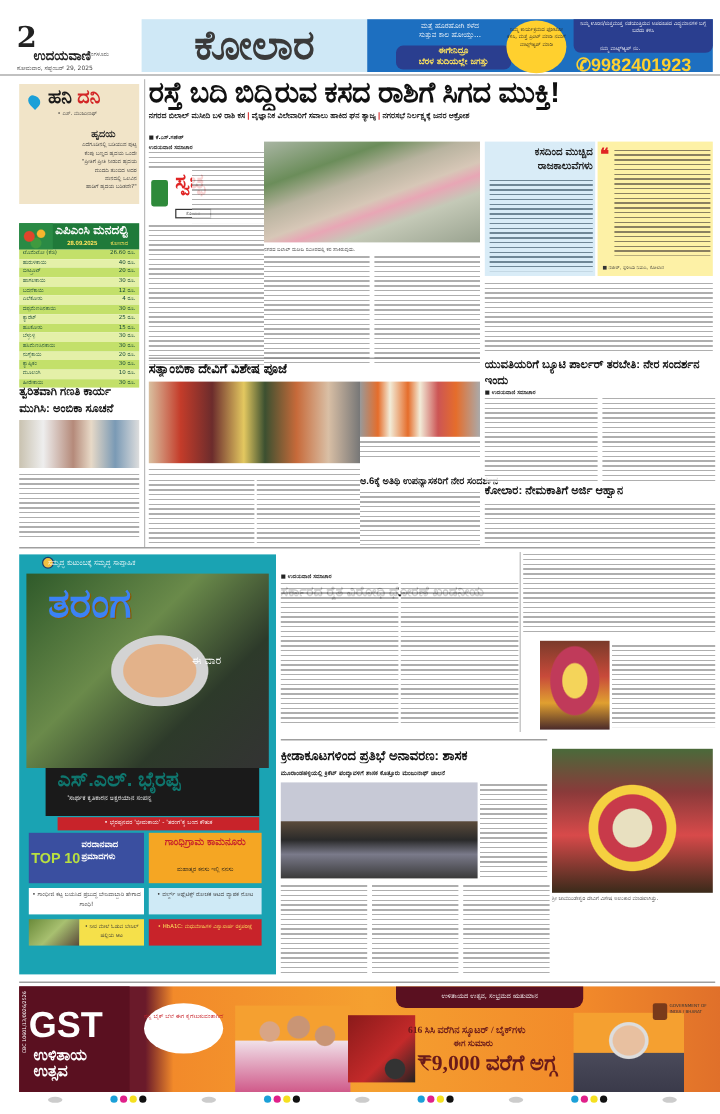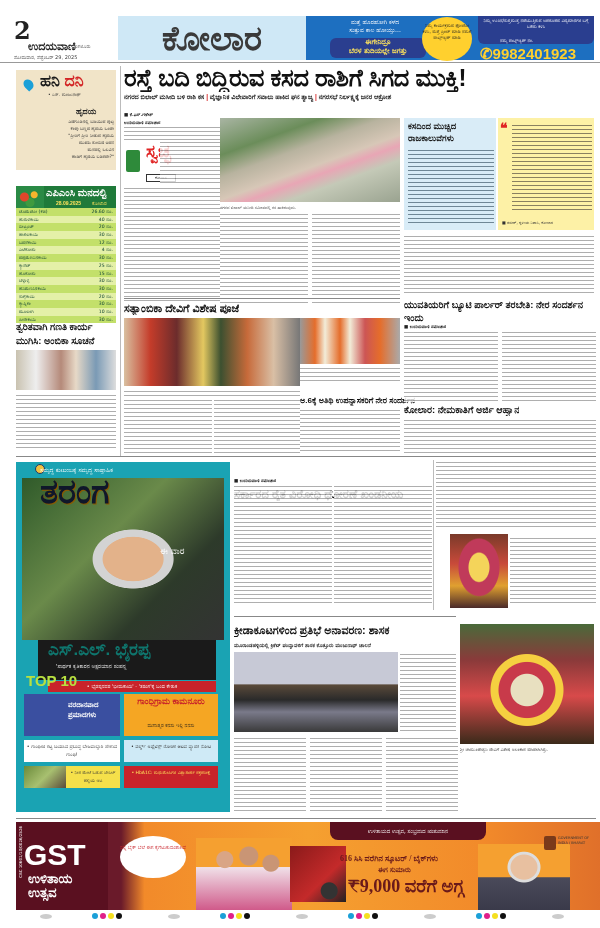--- a/index.html
+++ b/index.html
@@ -57,21 +57,21 @@
 #swacch-bin{left:126px;top:150px;width:14px;height:22px;background:#2e8a3a;border-radius:2px}
 #swacch-label{left:146px;top:174px;width:30px;height:8px;border:1px solid #333;font-size:4px;text-align:center;line-height:6px}
 #col1-text-a{left:124px;top:125px;width:96px;height:15px}
 #col1-text-b{left:160px;top:140px;width:60px;height:46px}
 #col1-text-c{left:124px;top:186px;width:96px;height:118px}
 #garbage-photo{left:220px;top:118px;width:180px;height:84px;background:linear-gradient(160deg,#a9b5a3 0,#6b8d5a 25%,#b8b39f 40%,#d7c7b7 55%,#e8a6b5 62%,#c4c9b7 72%,#9aa390 100%)}
 #garbage-cap{left:220px;top:205px;width:180px;font-size:4.2px;color:#333}
 #col2-text{left:220px;top:212px;width:88px;height:92px}
 #col3-text{left:312px;top:212px;width:88px;height:92px}
 #freed-box{left:404px;top:118px;width:92px;height:112px;background:#d9ecf7}
-#freed-head{left:408px;top:120px;width:86px;font:bold 8.5px sans-serif;line-height:12px;color:#1a1a1a;text-align:left}
+#freed-head{left:408px;top:120px;width:86px;font:bold 8.5px sans-serif;line-height:12px;color:#1a1a1a;text-align:right}
 #freed-text{left:408px;top:148px;width:86px;height:78px}
 #quote-box{left:498px;top:118px;width:96px;height:112px;background:#fdf1a6}
 #quote-mark{left:500px;top:120px;font:bold 14px serif;color:#e02424}
 #quote-text{left:512px;top:123px;width:80px;height:90px}
 #quote-by{left:502px;top:220px;font-size:4px;color:#333}
 #col4-text{left:404px;top:234px;width:190px;height:60px}
 
 #saty-head{left:124px;top:302px;font:bold 11px sans-serif;color:#111}
 #saty-photo{left:124px;top:318px;width:176px;height:68px;background:linear-gradient(90deg,#d9c0a0,#c43c2a 15%,#6c2c2c 30%,#e3c860 45%,#3c5030 55%,#c76a3a 70%,#d9bfa5 85%,#777)}
 #saty-cap{left:124px;top:389px;width:176px;height:8px}
@@ -85,21 +85,21 @@
 #beauty-byline{left:404px;top:324px;font-size:4.5px;font-weight:bold}
 #beauty-text1{left:404px;top:330px;width:94px;height:72px}
 #beauty-text2{left:502px;top:330px;width:94px;height:72px}
 #nemaka-head{left:404px;top:404px;font:bold 9.5px sans-serif;color:#111}
 #nemaka-text{left:404px;top:418px;width:192px;height:36px}
 
 #taranga{left:16px;top:462px;width:214px;height:350px;background:#1aa3b3}
 #taranga-tag{left:40px;top:466px;font-size:6px;color:#fff}
 #taranga-logo{left:35px;top:464px;width:10px;height:10px;border-radius:50%;background:#f0c040;border:1px solid #1a3a6a}
 #taranga-photo{left:22px;top:478px;width:202px;height:162px;background:radial-gradient(ellipse at 55% 50%,#e3b28a 0 30px,#d3d3d3 31px 40px,transparent 41px),linear-gradient(135deg,#2f5a2a,#6a8a4a 40%,#2d3a2a 70%,#333)}
-#taranga-title{left:40px;top:472px;font:bold 34px sans-serif;color:#0f172a;text-shadow:1px 1px 0 #8a5a00}
+#taranga-title{left:40px;top:484px;font:bold 34px sans-serif;color:#3b82f6;text-shadow:1px 1px 0 #8a5a00}
 #taranga-issue{left:160px;top:546px;font-size:9px;color:#fff}
 #taranga-banner{left:38px;top:640px;width:178px;height:40px;background:#1a1a1a}
 #taranga-name{left:48px;top:640px;font:bold 17px sans-serif;color:#0f766e}
 #taranga-namesub{left:56px;top:663px;font-size:5.5px;color:#fff}
 #taranga-red{left:48px;top:681px;width:168px;height:11px;background:#c8232a;color:#fff;font-size:5px;text-align:center;line-height:11px}
 #top10-box{left:24px;top:694px;width:96px;height:42px;background:#3a4fa0}
 #top10-num{left:26px;top:696px;font:bold 24px sans-serif;color:#b8e040}
 #top10-label{left:62px;top:700px;font:bold 7px sans-serif;color:#fff;line-height:10px}
 #gandhi-box{left:124px;top:694px;width:94px;height:42px;background:#f5a623}
 #gandhi-title{left:128px;top:696px;width:86px;font:bold 8.5px sans-serif;color:#c8232a;text-align:center;line-height:10px}
@@ -304,21 +304,21 @@
 <div class="abs" id="taranga-logo"></div>
 <div class="abs" id="taranga-tag">ಸಮೃದ್ಧ ಕುಟುಂಬಕ್ಕೆ ಸಮೃದ್ಧ ಸಾಪ್ತಾಹಿಕ</div>
 <div class="abs" id="taranga-photo"></div>
 <div class="abs" id="taranga-title">ತರಂಗ</div>
 <div class="abs" id="taranga-issue">ಈ ವಾರ</div>
 <div class="abs" id="taranga-banner"></div>
 <div class="abs" id="taranga-name">ಎಸ್.ಎಲ್. ಭೈರಪ್ಪ</div>
 <div class="abs" id="taranga-namesub">'ಸಾರ್ಥಕ ಕೃತಿಕಾರನ ಅಕ್ಷರಯಾನ ಸಂಪನ್ನ</div>
 <div class="abs" id="taranga-red">• ಭೈರಪ್ಪನವರ 'ಭೀಮಕಾಯ' - 'ತರಂಗ'ಕ್ಕೆ ಬಂದ ಕೌತುಕ</div>
 <div class="abs" id="top10-box"></div>
-<div class="abs" id="top10-num" style="font-size:15px;top:672px">TOP 10</div>
+<div class="abs" id="top10-num" style="font-size:12px;top:708px">TOP 10</div>
 <div class="abs" id="top10-label" style="left:68px;width:50px">ವರದಾನವಾದ ಪ್ರಮಾದಗಳು</div>
 <div class="abs" id="gandhi-box"></div>
 <div class="abs" id="gandhi-title">ಗಾಂಧಿಗ್ರಾಮ ಕಾಮನೂರು</div>
 <div class="abs" id="gandhi-sub">ಮಹಾತ್ಮರ ಕನಸು ಇಲ್ಲಿ ನನಸು</div>
 <div class="abs" id="pill1">• ಗಾಂಧೀಜಿ ಕಟ್ಟ ಬಯಸಿದ ಪ್ರಬುದ್ಧ ಬೇಜವಾಬ್ದಾರಿ ಹೇಗಾದ ಗಾಂಧಿ!</div>
 <div class="abs" id="pill2">• ವರ್ಲ್ಡ್ ಅಥ್ಲೆಟಿಕ್ಸ್ ರೋಚಕ ಆಟದ ವ್ಯಾಪಕ ನೋಟ</div>
 <div class="abs" id="pill3-img"></div>
 <div class="abs" id="pill3">• ನೀರ ಮೇಲೆ ಓಡುವ ಬೇಸಿಲ್ ಹಲ್ಲಿಯ ಆಟ</div>
 <div class="abs" id="pill4">• HbA1C: ಮಧುಮೇಹಿಗಳ ವಿಶ್ವಾಸಾರ್ಹ ರಕ್ತಪರೀಕ್ಷೆ</div>
 

